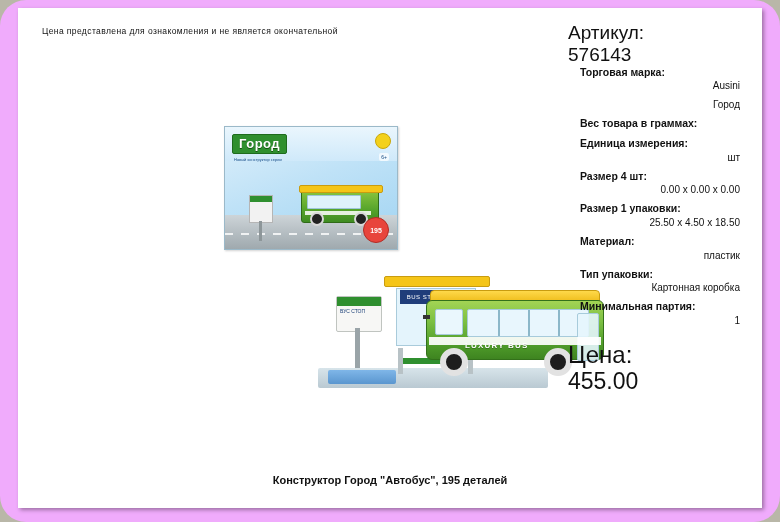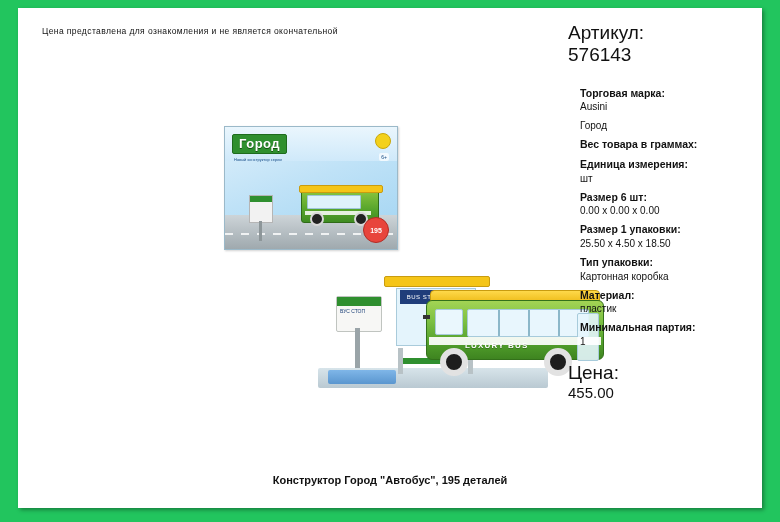--- a/index.html
+++ b/index.html
@@ -5,22 +5,23 @@
   html, body {
     margin: 0;
     padding: 0;
     background: #b9b7a8;
     font-family: "Liberation Sans", sans-serif;
   }
   .page-frame {
     position: relative;
     width: 780px;
     height: 522px;
-    background: #22c55e;
+    background: #f0abfc;
     overflow: hidden;
+    border-radius: 26px;
   }
   .sheet {
     position: absolute;
     left: 18px;
     top: 8px;
     width: 744px;
     height: 500px;
     background: #ffffff;
     box-shadow: 2px 2px 4px rgba(0,0,0,0.35);
   }
@@ -43,45 +44,46 @@
   .sku-label {
     font-size: 19px;
     color: #111;
     line-height: 1.15;
     font-weight: 400;
   }
   .sku-value {
     font-size: 19px;
     color: #111;
     line-height: 1.15;
-    margin-bottom: 21px;
+    margin-bottom: 0;
   }
   .spec {
     margin-bottom: 6px;
     margin-left: 12px;
   }
   .spec-label {
     font-size: 10.5px;
     font-weight: bold;
     color: #111;
     line-height: 1.3;
   }
   .spec-value {
     font-size: 10px;
     color: #111;
     line-height: 1.3;
+    text-align: right;
   }
   .price-label {
     margin-top: 14px;
-    font-size: 19px;
+    font-size: 24px;
     color: #111;
     line-height: 1.15;
   }
   .price-value {
-    font-size: 15px;
+    font-size: 23px;
     color: #111;
     line-height: 1.15;
   }
   
   .caption {
     position: absolute;
     left: 0;
     right: 0;
     bottom: 22px;
     text-align: center;
@@ -380,34 +382,34 @@
         <div class="spec-value">Город</div>
       </div>
       <div class="spec">
         <div class="spec-label">Вес товара в граммах:</div>
       </div>
       <div class="spec">
         <div class="spec-label">Единица измерения:</div>
         <div class="spec-value">шт</div>
       </div>
       <div class="spec">
-        <div class="spec-label">Размер 6 шт:</div>
+        <div class="spec-label">Размер 4 шт:</div>
         <div class="spec-value">0.00 x 0.00 x 0.00</div>
       </div>
       <div class="spec">
         <div class="spec-label">Размер 1 упаковки:</div>
         <div class="spec-value">25.50 x 4.50 x 18.50</div>
       </div>
       <div class="spec">
+        <div class="spec-label">Материал:</div>
+        <div class="spec-value">пластик</div>
+      </div>
+      <div class="spec">
         <div class="spec-label">Тип упаковки:</div>
         <div class="spec-value">Картонная коробка</div>
-      </div>
-      <div class="spec">
-        <div class="spec-label">Материал:</div>
-        <div class="spec-value">пластик</div>
       </div>
       <div class="spec">
         <div class="spec-label">Минимальная партия:</div>
         <div class="spec-value">1</div>
       </div>
 
       <div class="price-label">Цена:</div>
       <div class="price-value">455.00</div>
     </div>
 

